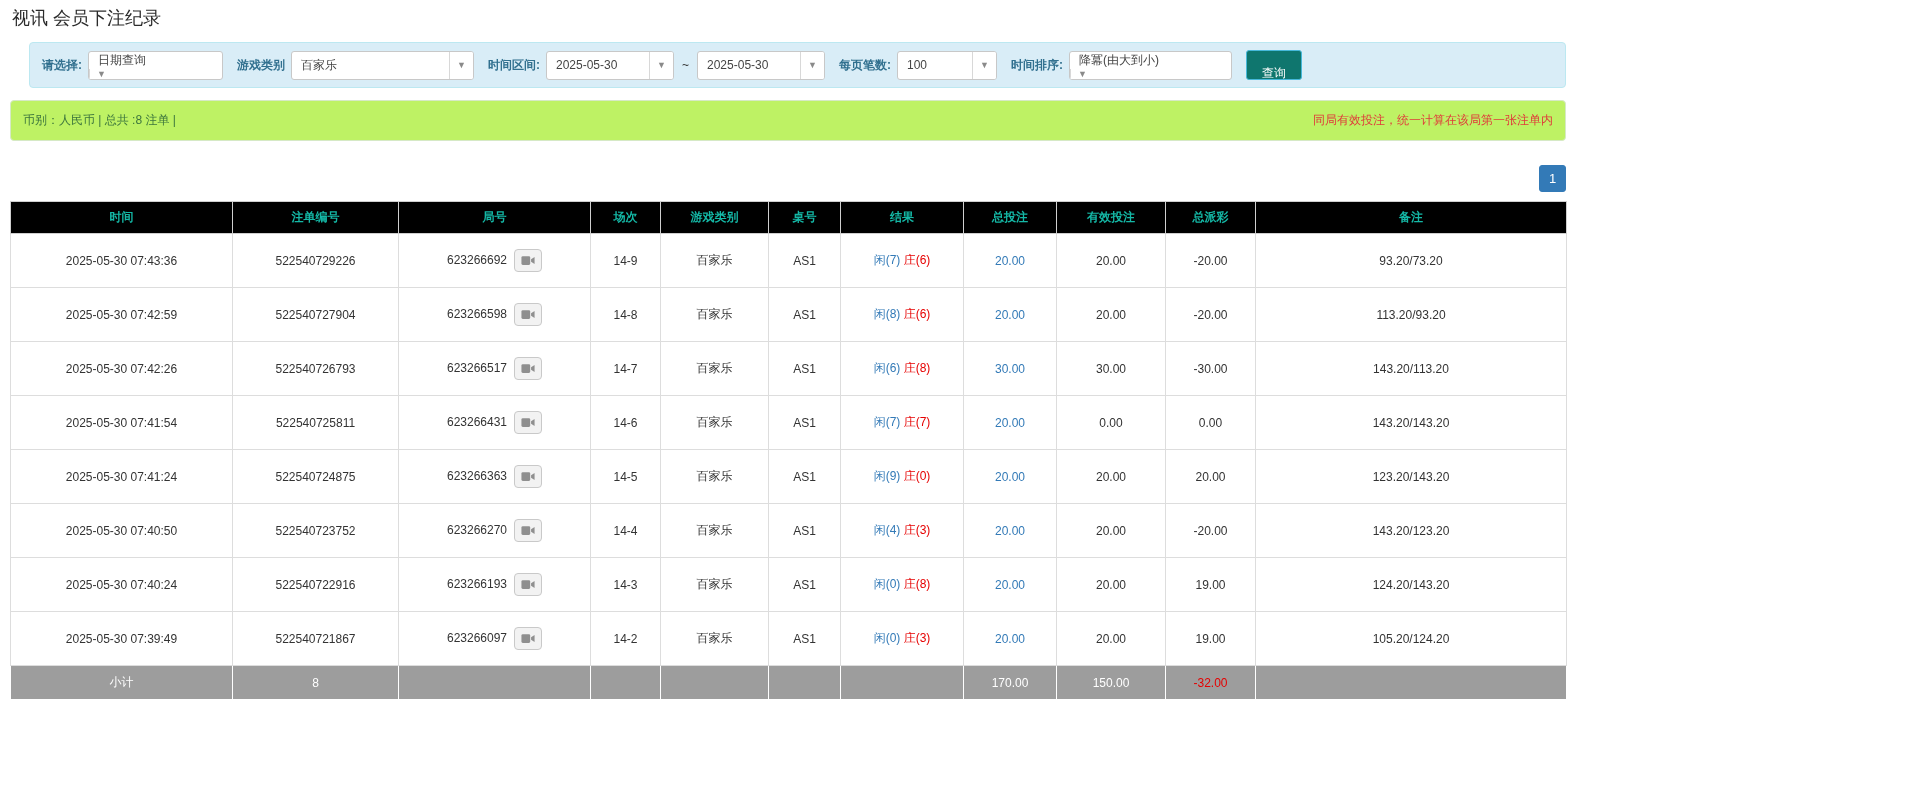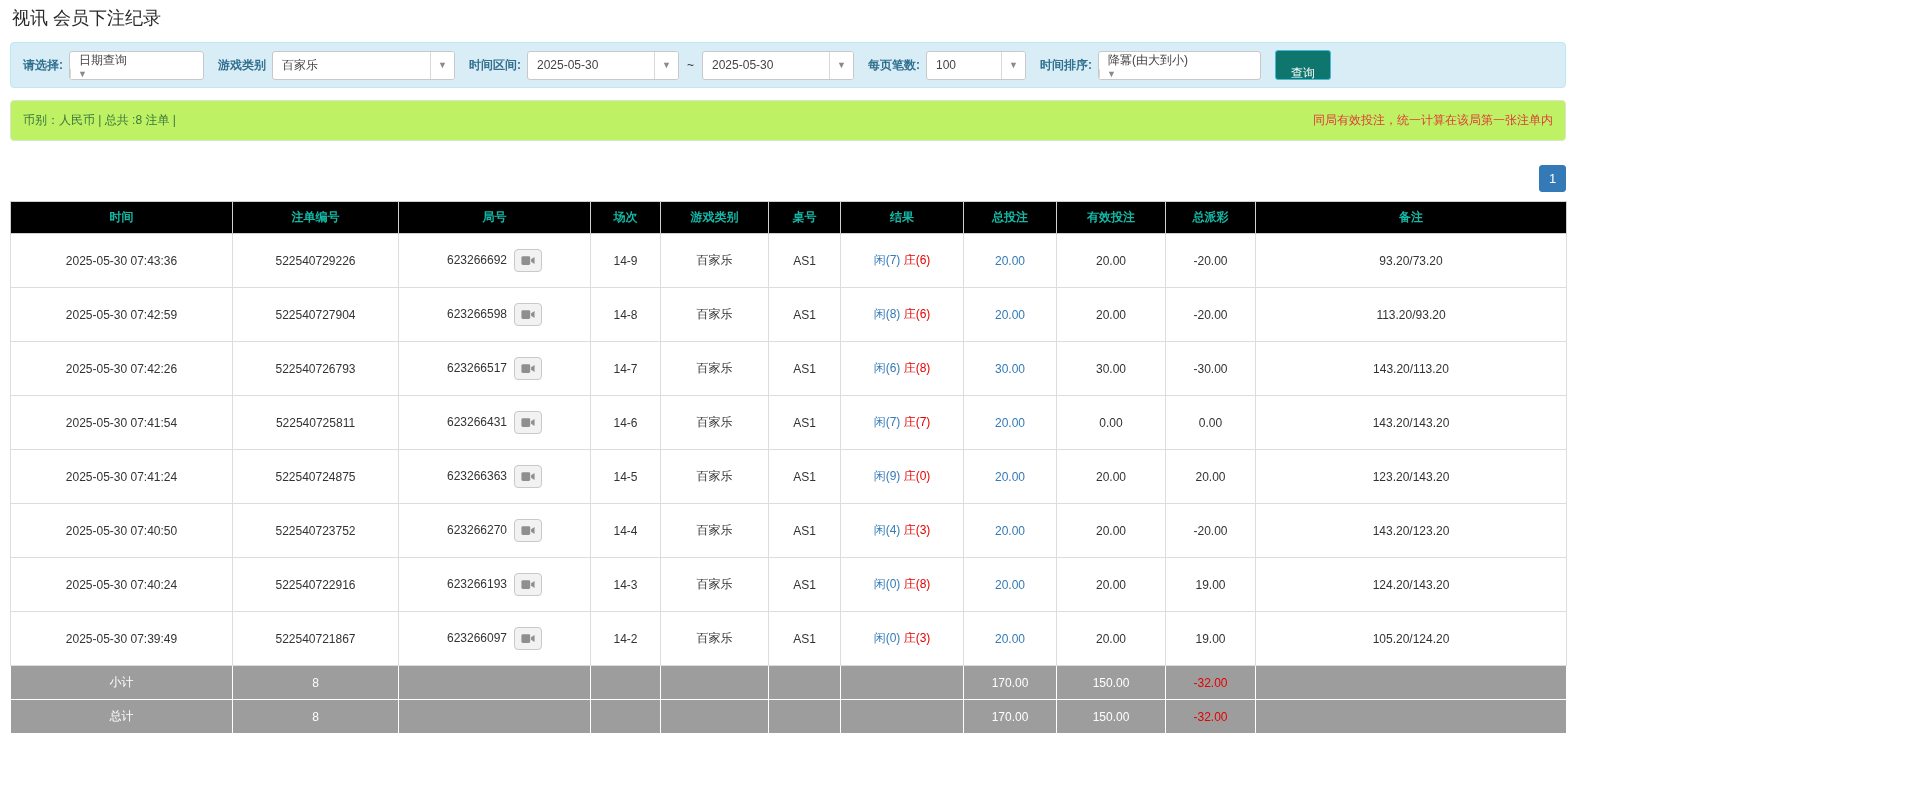--- a/index.html
+++ b/index.html
@@ -23,20 +23,21 @@
   
   .filter-bar {
     background: #d9edf7;
     border: 1px solid #bce8f1;
     border-radius: 4px;
     padding: 8px 10px;
     display: flex;
     align-items: center;
     gap: 6px;
     height: 46px;
+    margin-left: 19px;
   }
   .filter-label {
     color: #31708f;
     font-weight: bold;
     white-space: nowrap;
     margin-left: 8px;
   }
   .filter-label:first-child { margin-left: 2px; }
   .combo {
     display: inline-flex;
@@ -62,21 +63,21 @@
     border-left: 1px solid #d8d8d8;
     display: flex;
     align-items: center;
     justify-content: center;
     color: #8a8a8a;
     font-size: 9px;
     background: #fff;
   }
   .w-select { width: 135px; flex-direction: column; }
   .w-game   { width: 183px; }
-  .w-date   { width: 152px; }
+  .w-date   { width: 128px; }
   .w-size   { width: 100px; }
   .w-sort   { width: 163px; flex-direction: column; }
   .tilde { color: #333; padding: 0 2px; }
   .search-btn {
     margin-left: 8px;
     background: #0f766e;
     border: 1px solid #46b8da;
     color: #fff;
     border-radius: 3px;
     height: 30px;
@@ -407,29 +408,16 @@
           <td></td>
           <td></td>
           <td></td>
           <td></td>
           <td></td>
           <td>170.00</td>
           <td>150.00</td>
           <td class="red-footer">-32.00</td>
           <td></td>
         </tr>
-        <tr>
-          <td>总计</td>
-          <td>8</td>
-          <td></td>
-          <td></td>
-          <td></td>
-          <td></td>
-          <td></td>
-          <td>170.00</td>
-          <td>150.00</td>
-          <td class="red-footer">-32.00</td>
-          <td></td>
-        </tr>
       </tfoot>
   </table>
 
 </div>
 
 </body></html>

